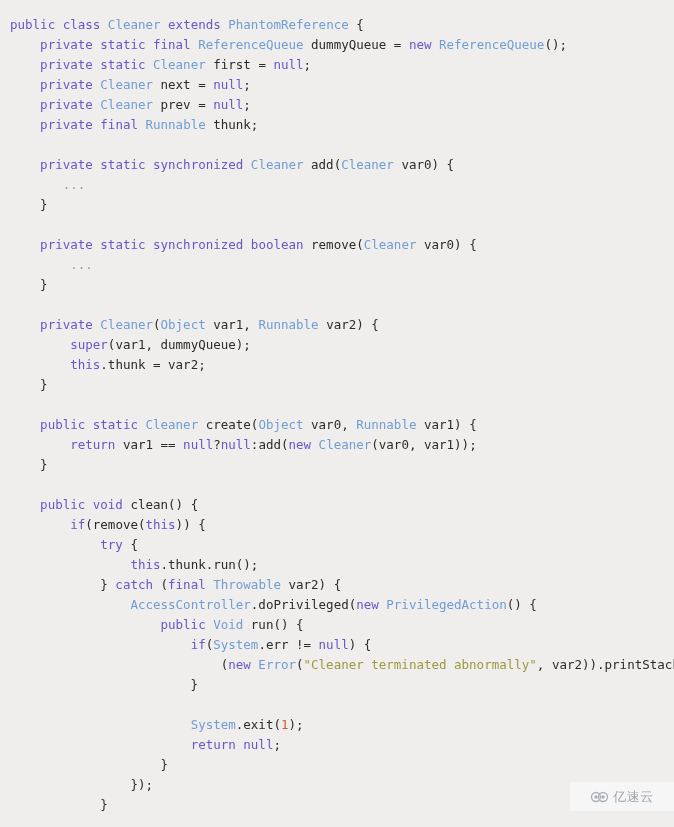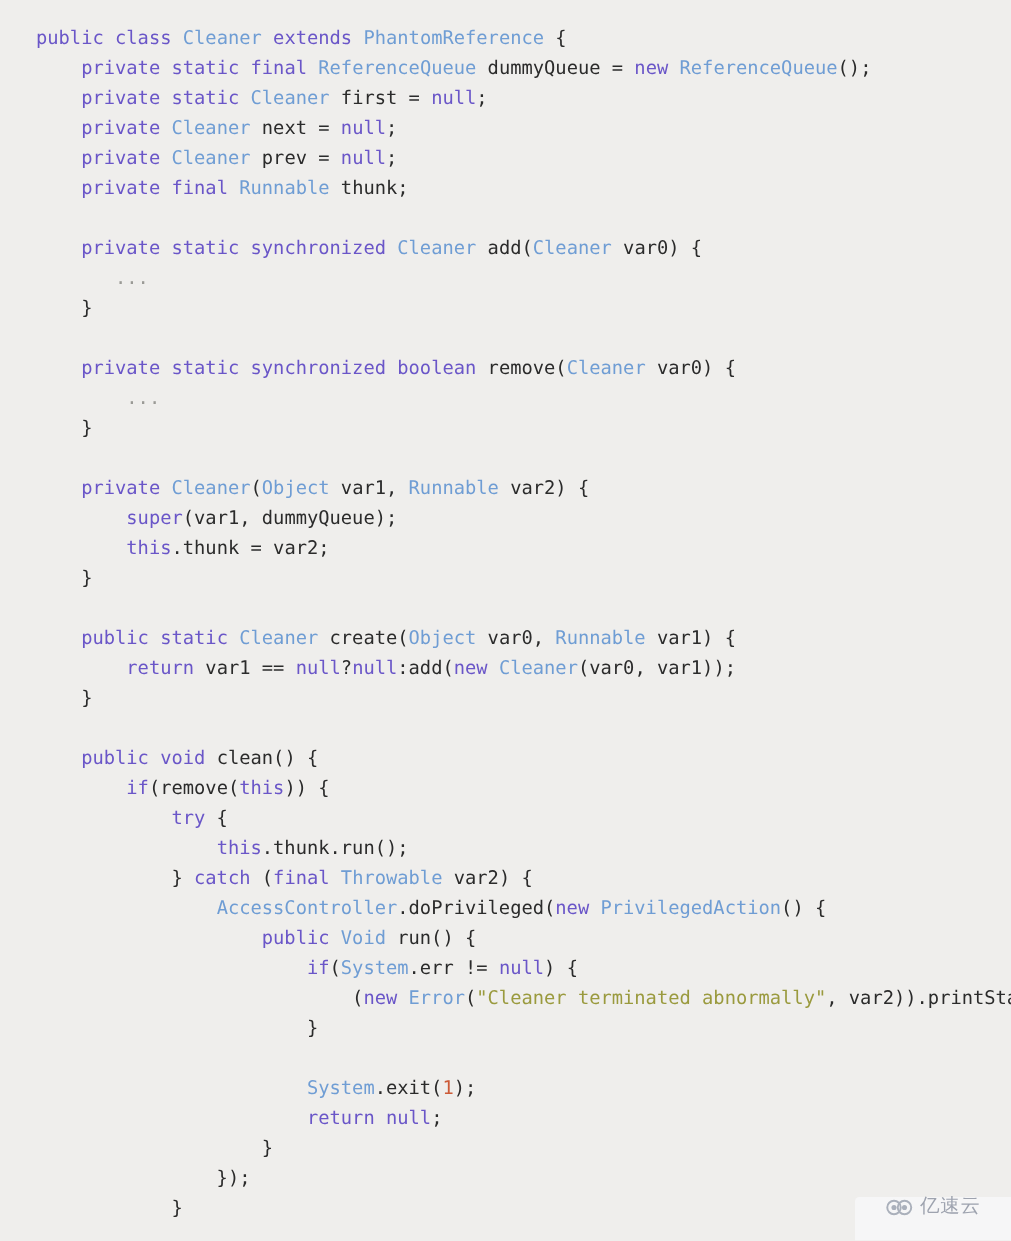--- a/index.html
+++ b/index.html
@@ -29,41 +29,42 @@
     white-space: pre;
     font-size: 12.5px;
     line-height: 20px;
     letter-spacing: 0px;
     color: #2b2b2b;
     overflow: hidden;
   }
   .code-line {
     height: 20px;
     white-space: pre;
-    padding-left: 24px;
+    padding-left: 10px;
     overflow: hidden;
     text-overflow: clip;
   }
   
   .t-kw   { color: #6a56c8; }  
   .t-type { color: #6f9dd4; }  
   .t-str  { color: #9a9a3e; }  
   .t-num  { color: #cc5a37; }  
   .t-pln  { color: #2b2b2b; }  
   .t-dim  { color: #9a9a96; }  
 
   
   #watermark {
     position: absolute;
     right: 0;
-    bottom: 0;
+    bottom: 16px;
     width: 104px;
     height: 29px;
     background: #f6f6f7;
     display: flex;
+    align-items: center;
     justify-content: center;
     gap: 4px;
     border-radius: 3px 0 0 0;
   }
   #watermark .wm-logo {
     width: 19px;
     height: 14px;
     display: block;
   }
   #watermark .wm-text {

